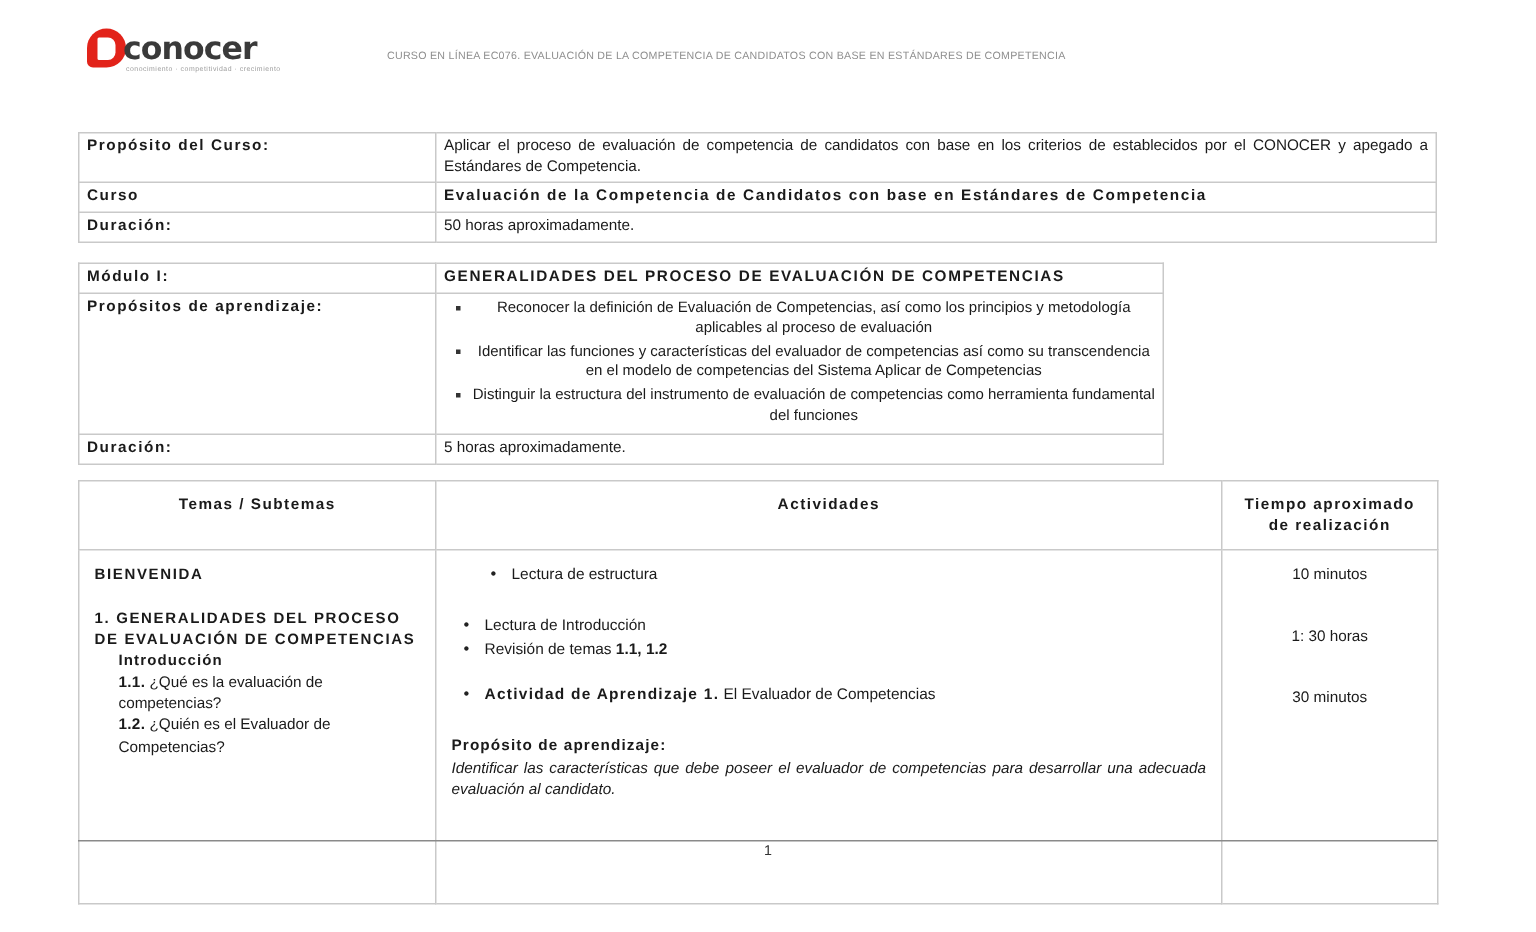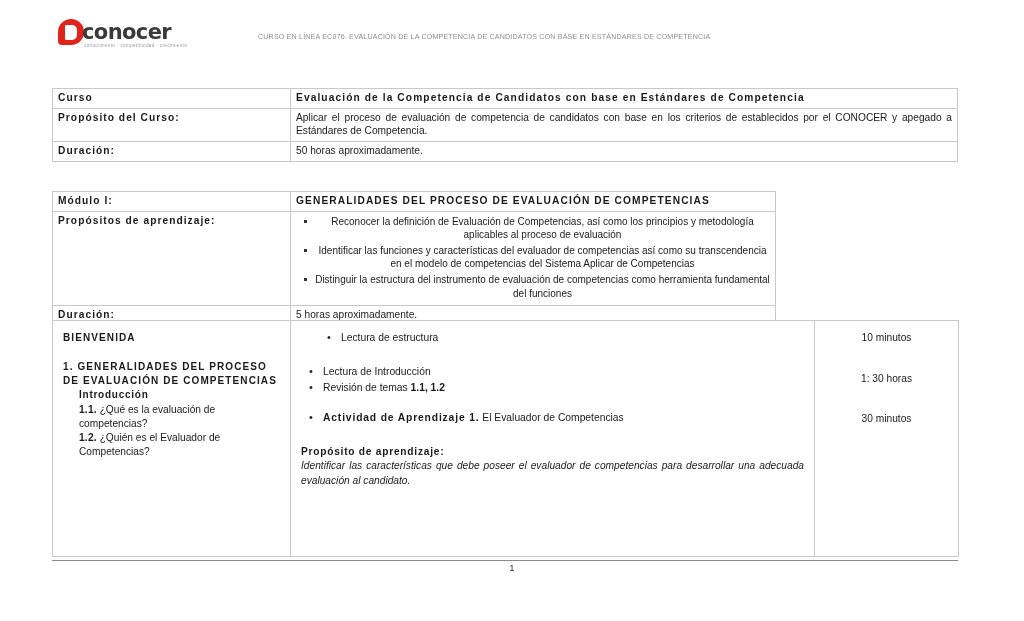--- a/index.html
+++ b/index.html
@@ -122,21 +122,21 @@
   .justify {
     text-align: justify;
     line-height: 1.45;
   }
 
   
   #table-curso { left: 52px; top: 88px; width: 906px; }
   #table-curso col.c1 { width: 238px; }
 
   
-  #table-modulo { left: 52px; top: 175px; width: 724px; margin-top: 16px; }
+  #table-modulo { left: 52px; top: 175px; width: 724px; }
   #table-modulo col.c1 { width: 238px; }
 
   .bullets {
     margin: 1px 0 1px 0;
     padding-left: 19px;
     list-style: none;
   }
   .bullets li {
     position: relative;
     margin: 0 0 2px 0;
@@ -275,26 +275,26 @@
     <div class="course-strip">CURSO EN LÍNEA EC076. EVALUACIÓN DE LA COMPETENCIA DE CANDIDATOS CON BASE EN ESTÁNDARES DE COMPETENCIA</div>
   </div>
 
   <table class="doc-table" id="table-curso">
     <colgroup>
         <col class="c1">
         <col>
       </colgroup>
     <tbody>
       <tr>
+        <td class="lbl">Propósito del Curso:</td>
+        <td class="justify">Aplicar el proceso de evaluación de competencia de candidatos con base en los criterios de establecidos por el CONOCER y apegado a Estándares de Competencia.</td>
+      </tr>
+      <tr>
         <td class="lbl">Curso</td>
         <td class="hdr-strong">Evaluación de la Competencia de Candidatos con base en Estándares de Competencia</td>
-      </tr>
-      <tr>
-        <td class="lbl">Propósito del Curso:</td>
-        <td class="justify">Aplicar el proceso de evaluación de competencia de candidatos con base en los criterios de establecidos por el CONOCER y apegado a Estándares de Competencia.</td>
       </tr>
       <tr>
         <td class="lbl">Duración:</td>
         <td>50 horas aproximadamente.</td>
       </tr>
     </tbody>
   </table>
 
   <table class="doc-table" id="table-modulo">
     <colgroup>
@@ -323,20 +323,28 @@
     </tbody>
   </table>
 
   <table class="doc-table" id="table-agenda">
     <colgroup>
         <col class="c1">
         <col class="c2">
         <col class="c3">
       </colgroup>
     <tbody>
+      <tr>
+        <td class="col-head">Temas / Subtemas</td>
+        <td class="col-head">Actividades</td>
+        <td class="col-head">
+          <span>Tiempo aproximado</span><br>
+          <span>de realización</span>
+        </td>
+      </tr>
 
       <tr>
 
         <td class="cell-pad temas" style="height:215px;">
           <h4>BIENVENIDA</h4>
           <div class="gap"></div>
           <h4>1. GENERALIDADES DEL PROCESO DE EVALUACIÓN DE COMPETENCIAS</h4>
           <div class="sub-ind">Introducción</div>
           <div class="sub-item">
             <b>1.1.</b><span> ¿Qué es la evaluación de competencias?</span>

